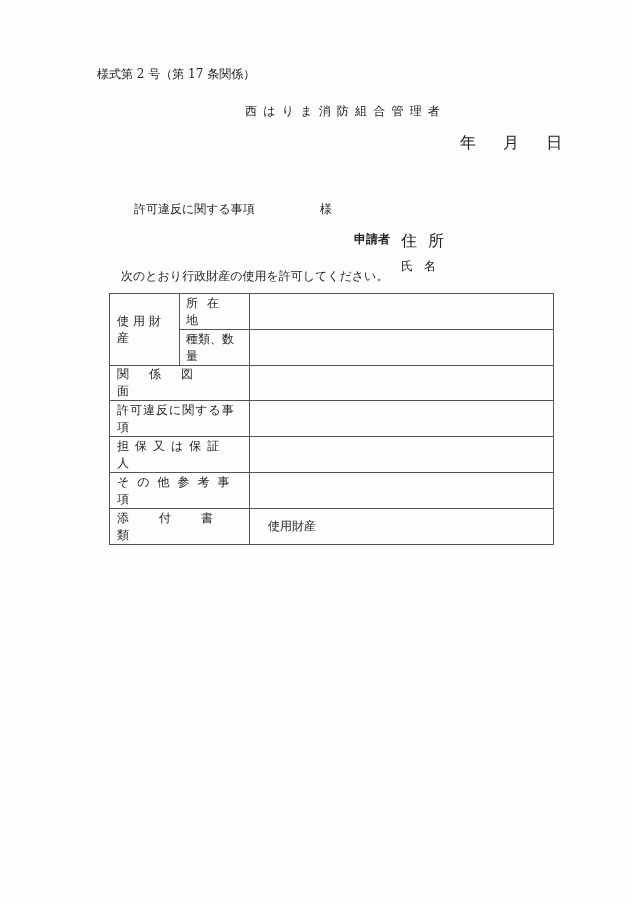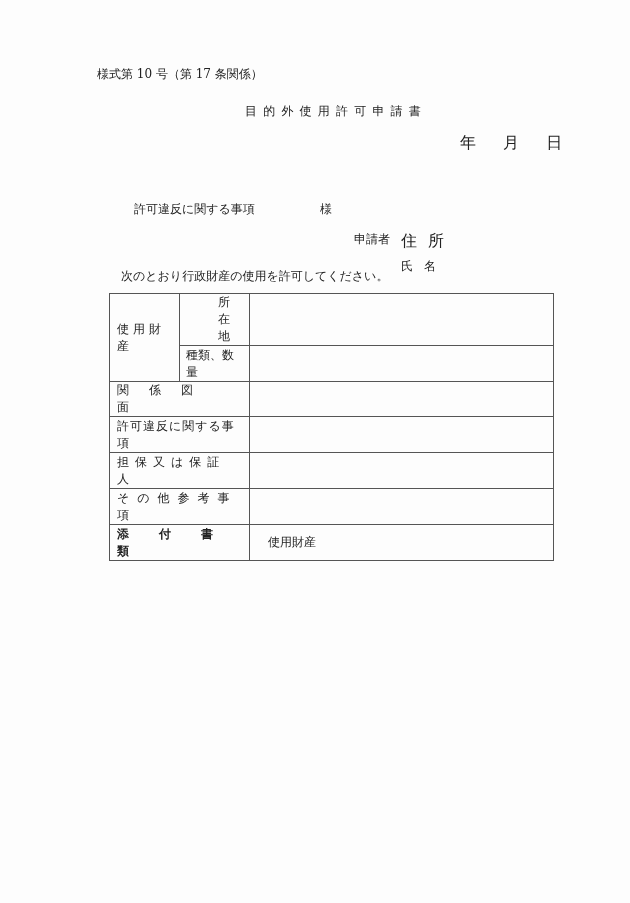--- a/index.html
+++ b/index.html
@@ -21,21 +21,21 @@
     .form-number { left: 97px; top: 66px; font-size: 12px; }
     .doc-title { left: 245px; top: 103px; font-size: 12px; letter-spacing: 6.2px; }
     .date-row { left: 460px; top: 133px; font-size: 16px; }
     .date-row span { display: inline-block; }
     .date-row .d-year { margin-right: 22px; }
     .date-row .d-month { margin-right: 22px; }
 
     .addressee { left: 134px; top: 201px; font-size: 12px; }
     .addressee-sama { left: 320px; top: 201px; font-size: 12px; }
 
-    .applicant-label { left: 354px; top: 231px; font-size: 12px; }
+    .applicant-label { left: 354px; top: 231px; font-size: 12px; font-weight: bold; }
     .applicant-address { left: 401px; top: 231px; font-size: 16px; letter-spacing: 11px; }
     .applicant-name { left: 401px; top: 258px; font-size: 12px; letter-spacing: 11px; }
 
     .request-sentence { left: 121px; top: 268px; font-size: 12px; }
 
     table.form-table {
       position: absolute;
       left: 109px;
       top: 293px;
       width: 445px;
@@ -68,23 +68,23 @@
       justify-content: space-between;
       padding: 0 6px 0 6px;
     }
     .value-cell {
       padding-left: 18px !important;
     }
   </style>
 </head>
 <body>
 
-<div class="abs form-number">様式第 10 号（第 17 条関係）</div>
+<div class="abs form-number">様式第 2 号（第 17 条関係）</div>
 
-<div class="abs doc-title">目的外使用許可申請書</div>
+<div class="abs doc-title">西はりま消防組合管理者</div>
 
 <div class="abs date-row">
   <span class="d-year">年</span>
   <span class="d-month">月</span>
   <span class="d-day">日</span>
 </div>
 
 <div class="abs addressee">許可違反に関する事項</div>
 <div class="abs addressee-sama">様</div>
 
@@ -102,21 +102,21 @@
   </colgroup>
   <tbody>
       <tr class="row-h37">
     <td rowspan="2">
       <div class="lbl">
         <span style="letter-spacing:4px;">使用財産</span>
       </div>
     </td>
     <td>
       <div class="lbl-sub">
-        <span style="letter-spacing:9px;margin-left:32px;">所在地</span>
+        <span style="letter-spacing:9px;">所在地</span>
       </div>
     </td>
     <td class="value-cell">
       <span></span>
     </td>
   </tr>
   <tr class="row-h37">
     <td>
       <div class="lbl-sub">
         <span>種類、数量</span>
@@ -162,21 +162,21 @@
         <span style="letter-spacing:8px;">その他参考事項</span>
       </div>
     </td>
     <td class="value-cell">
       <span></span>
     </td>
   </tr>
   <tr class="row-h37">
     <td colspan="2">
       <div class="lbl-main">
-        <span style="letter-spacing:30px;font-weight:bold;">添付書類</span>
+        <span style="letter-spacing:30px;">添付書類</span>
       </div>
     </td>
     <td class="value-cell">
       <span>使用財産</span>
     </td>
   </tr>
 </tbody>
   </table>
 
 </body></html>

